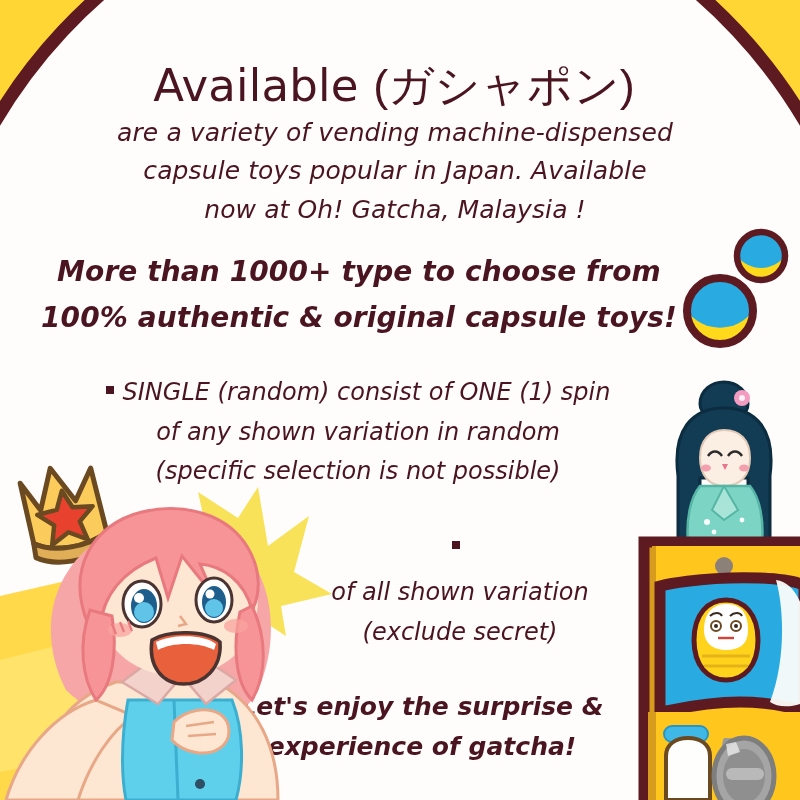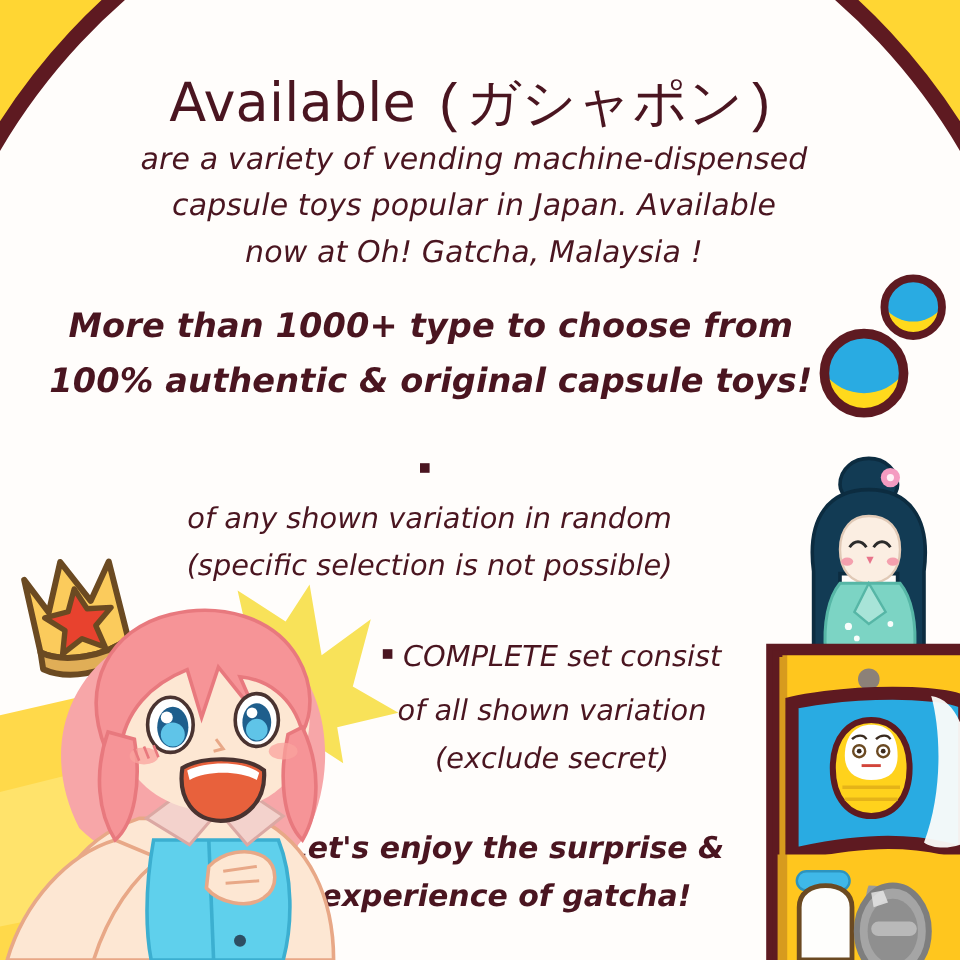--- a/index.html
+++ b/index.html
@@ -28,21 +28,21 @@
     color:#4A1520;
   }
   .tline { position:absolute; width:100%; text-align:center; white-space:nowrap; }
 
   .title {
     top:56px;
     font-size:45px;
     font-weight:400;
     letter-spacing:0.2px;
   }
-  .title .jp { font-family:Liberation Mono, monospace; }
+  .title .jp { font-family:Liberation Sans, sans-serif; }
 
   .lead {
     font-size:25px; font-style:italic; font-weight:400;
     letter-spacing:0.1px;
   }
   .lead.l1 { top:118px; }
   .lead.l2 { top:156px; }
   .lead.l3 { top:195px; }
 
   .bold-claim {
@@ -150,27 +150,27 @@
     </div>
 
     <div class="tline lead l1 shift-lead">are a variety of vending machine-dispensed</div>
     <div class="tline lead l2 shift-lead">capsule toys popular in Japan. Available</div>
     <div class="tline lead l3 shift-lead">now at Oh! Gatcha, Malaysia !</div>
 
     <div class="tline bold-claim b1 shift-bold">More than 1000+ type to choose from</div>
     <div class="tline bold-claim b2 shift-bold">100% authentic &amp; original capsule toys!</div>
 
     <div class="tline bullet-line s1 shift-s">
-      <span class="sq"></span>
+      <span class="sq"></span><span>SINGLE (random) consist of ONE (1) spin</span>
     </div>
     <div class="tline bullet-line s2 shift-s">of any shown variation in random</div>
     <div class="tline bullet-line s3 shift-s">(specific selection is not possible)</div>
 
     <div class="tline bullet-line c1 shift-c">
-      <span class="sq"></span><span>COMPLETE set consist</span>
+      <span class="sq"></span>
     </div>
     <div class="tline bullet-line c2 shift-c">of all shown variation</div>
     <div class="tline bullet-line c3 shift-c">(exclude secret)</div>
 
     <div class="tline closing f1 shift-f">Let's enjoy the surprise &amp;</div>
     <div class="tline closing f2 shift-f">experience of gatcha!</div>
   </div>
 
   <svg class="layer" id="svg-fg" viewBox="0 0 800 800">
     <g clip-path="url(#clipPoster)">

